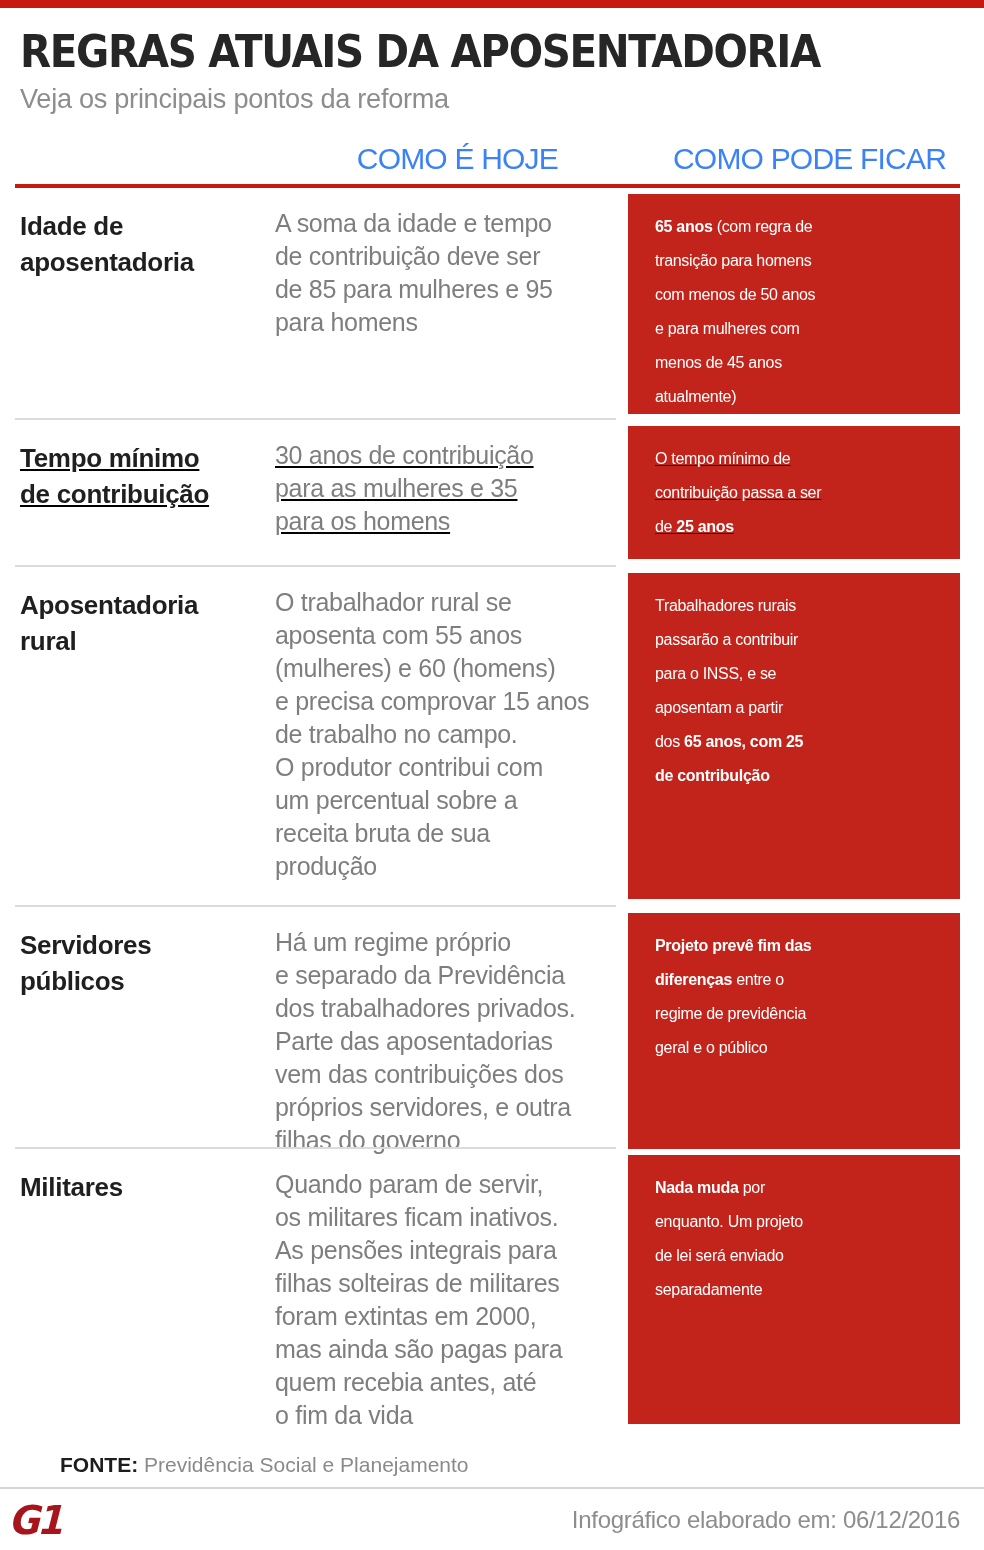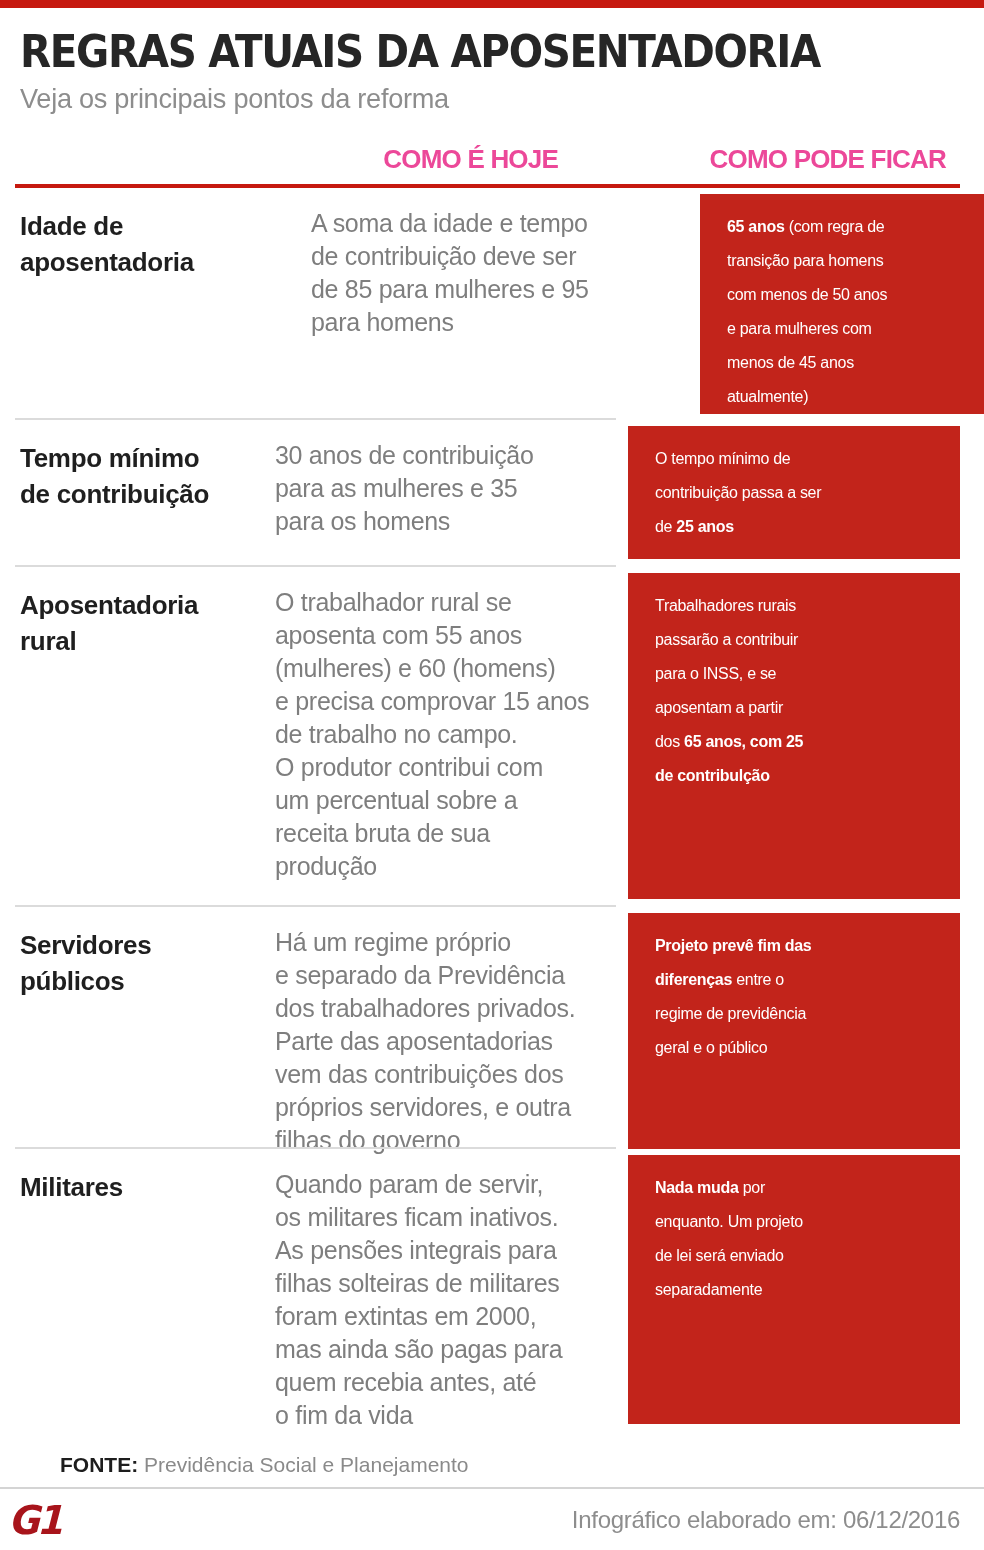--- a/index.html
+++ b/index.html
@@ -20,30 +20,30 @@
   .subtitle {
     margin-top:8px; font-size:28px; line-height:30px;
     color:#8d8d8d; letter-spacing:-0.3px;
     transform:scaleX(0.97); transform-origin:left center;
   }
   .colheads {
     display:grid; grid-template-columns:275px 353px 356px;
     margin-top:28px; height:34px;
   }
   .colhead {
-    font-size:26px; line-height:34px; font-weight:bold;
-    color:#ec4899; letter-spacing:-0.8px; white-space:nowrap;
+    font-size:30px; line-height:34px; font-weight:normal;
+    color:#3b82f6; letter-spacing:-0.8px; white-space:nowrap;
   }
   .colhead.today-h { text-align:right; padding-right:70px; }
   .colhead.future-h { text-align:right; padding-right:38px; }
   .rule { margin:8px 0 0 15px; width:945px; height:4px; background:#c6190f; }
   .rows {}
   .row { display:grid; grid-template-columns:275px 353px 332px; position:relative; }
-  .row:nth-child(1){ height:232px;gap:36px; }
-  .row:nth-child(2){ height:147px; }
+  .row:nth-child(1){ height:232px; }
+  .row:nth-child(2){ height:147px;text-decoration:underline; }
   .row:nth-child(3){ height:340px; }
   .row:nth-child(4){ height:242px; }
   .row:nth-child(5){ height:276px; }
   .row:not(:last-child)::after {
     content:""; position:absolute; left:15px; bottom:0;
     width:601px; height:2px; background:#dbdbdb;
   }
   .label {
     padding:20px 0 0 20px; font-size:26px; line-height:36px;
     font-weight:bold; color:#1f1f1f; letter-spacing:-0.3px;

